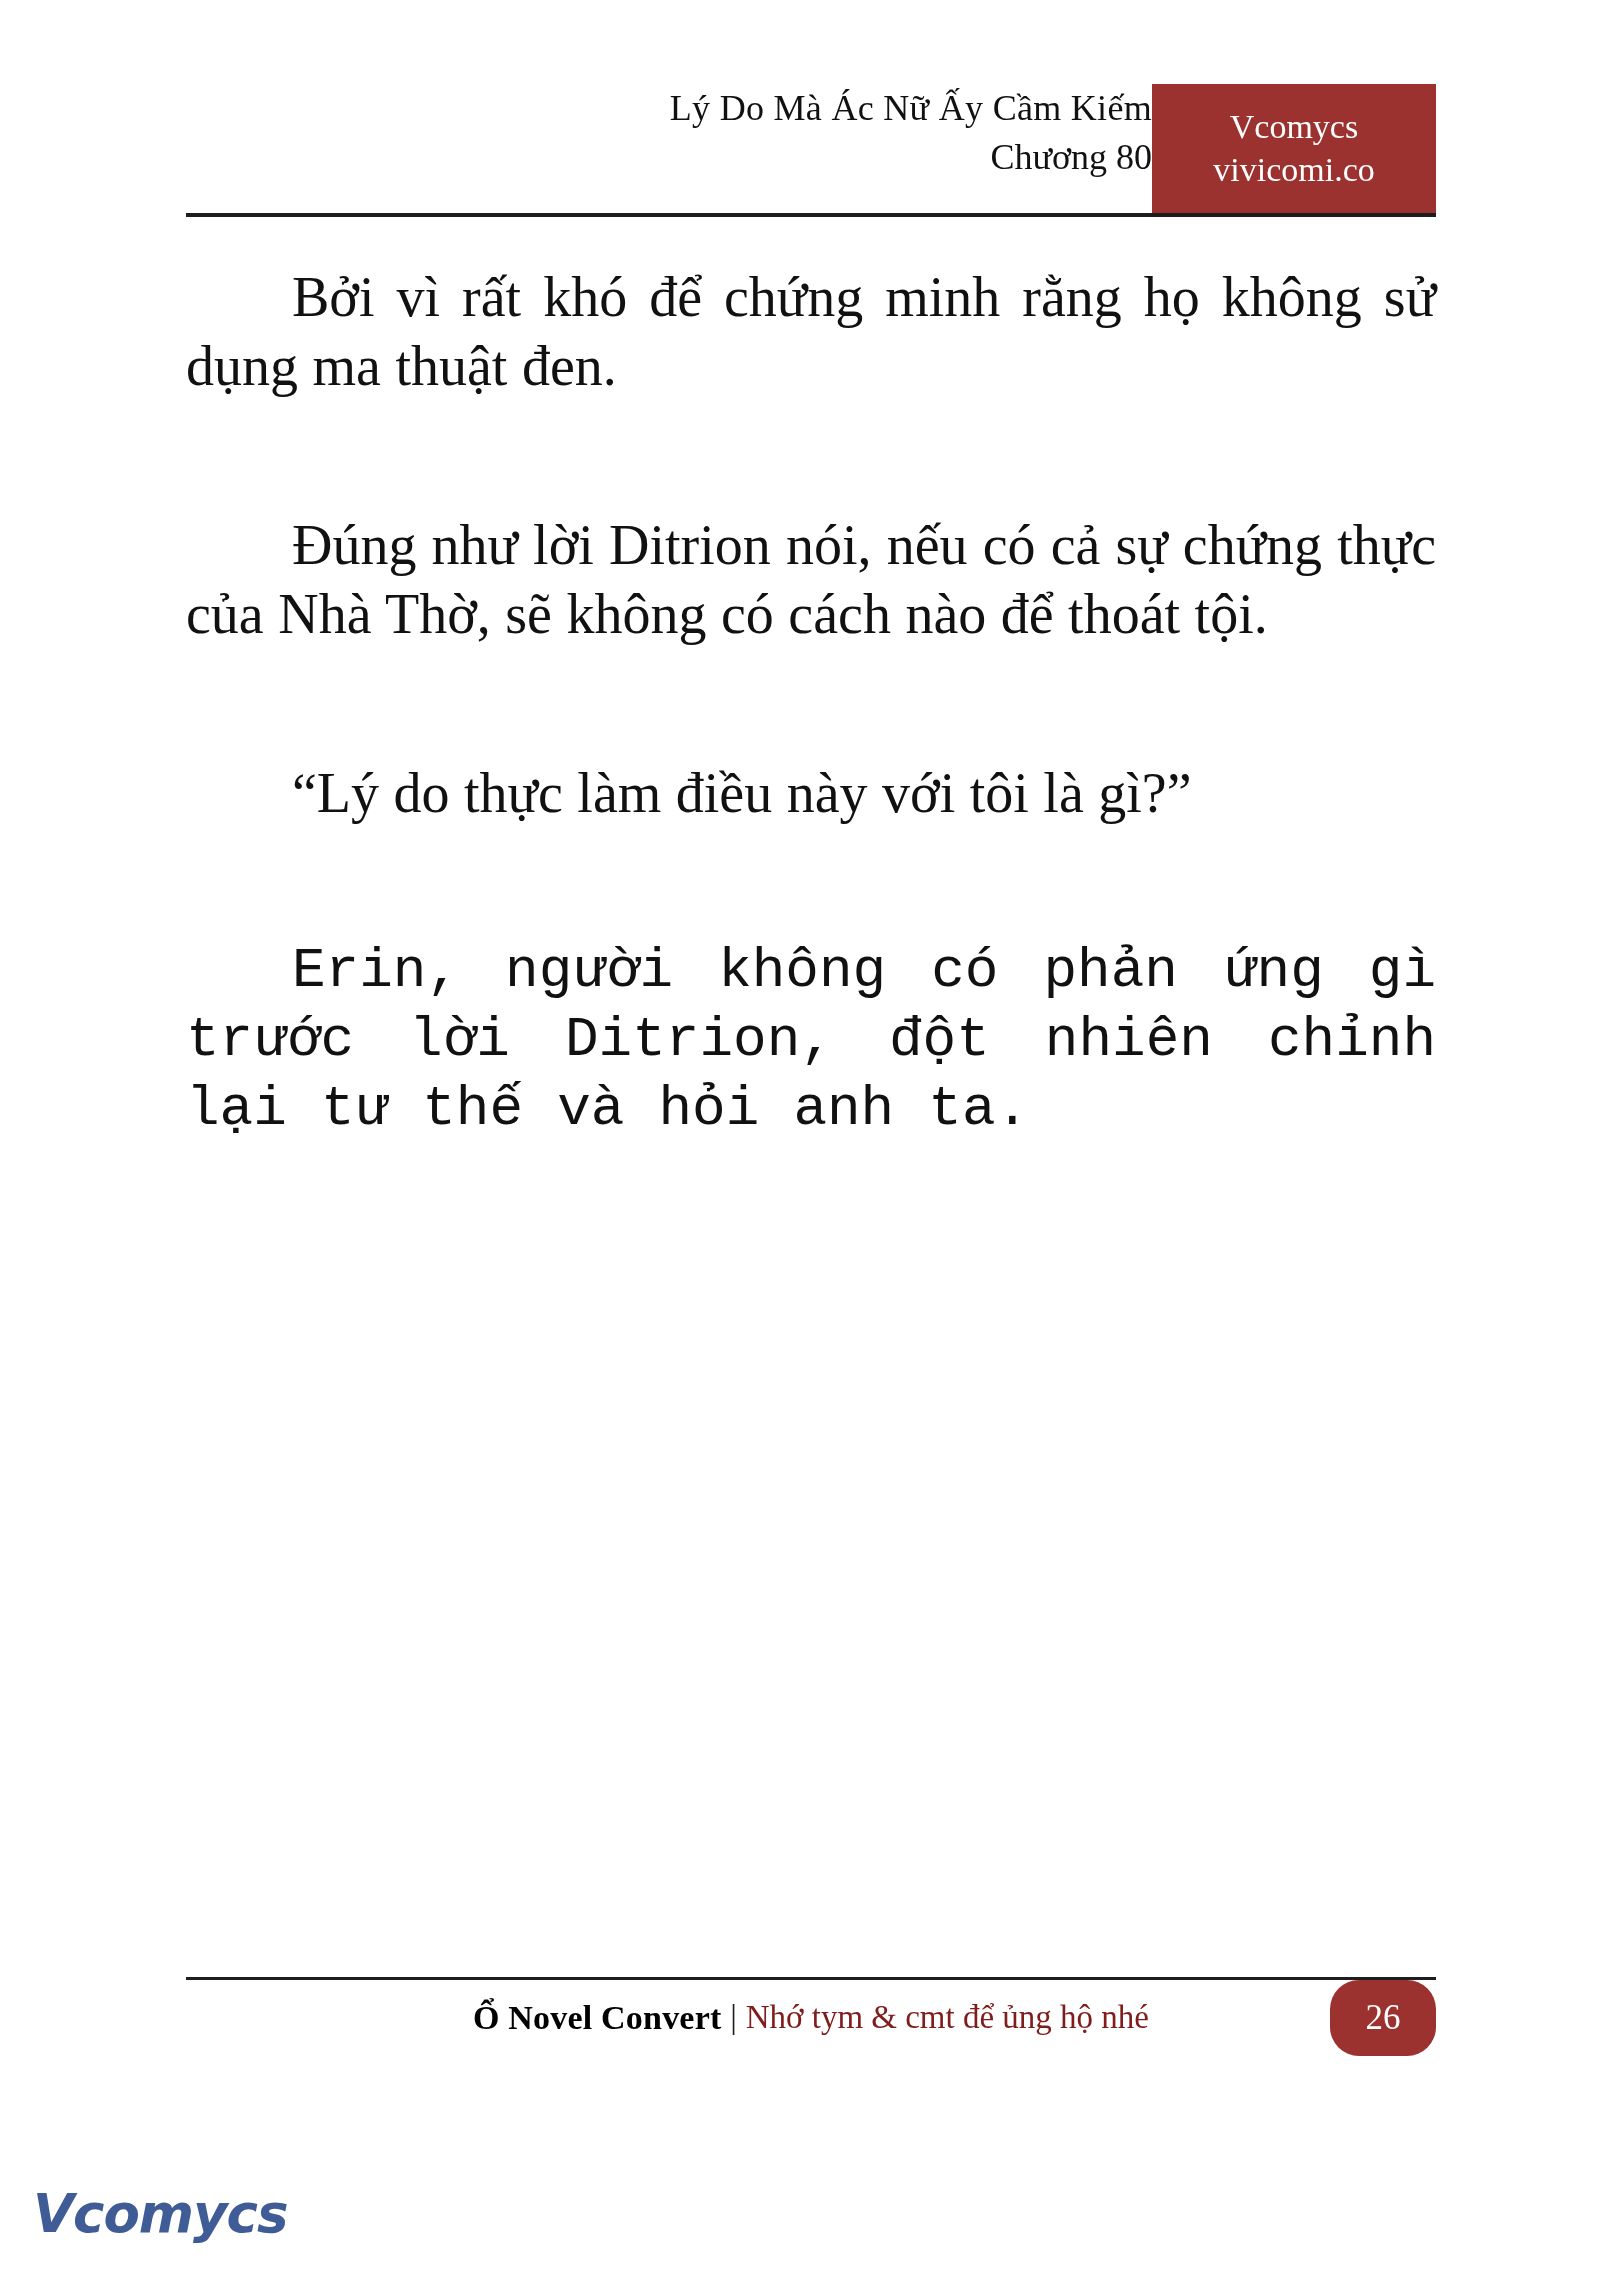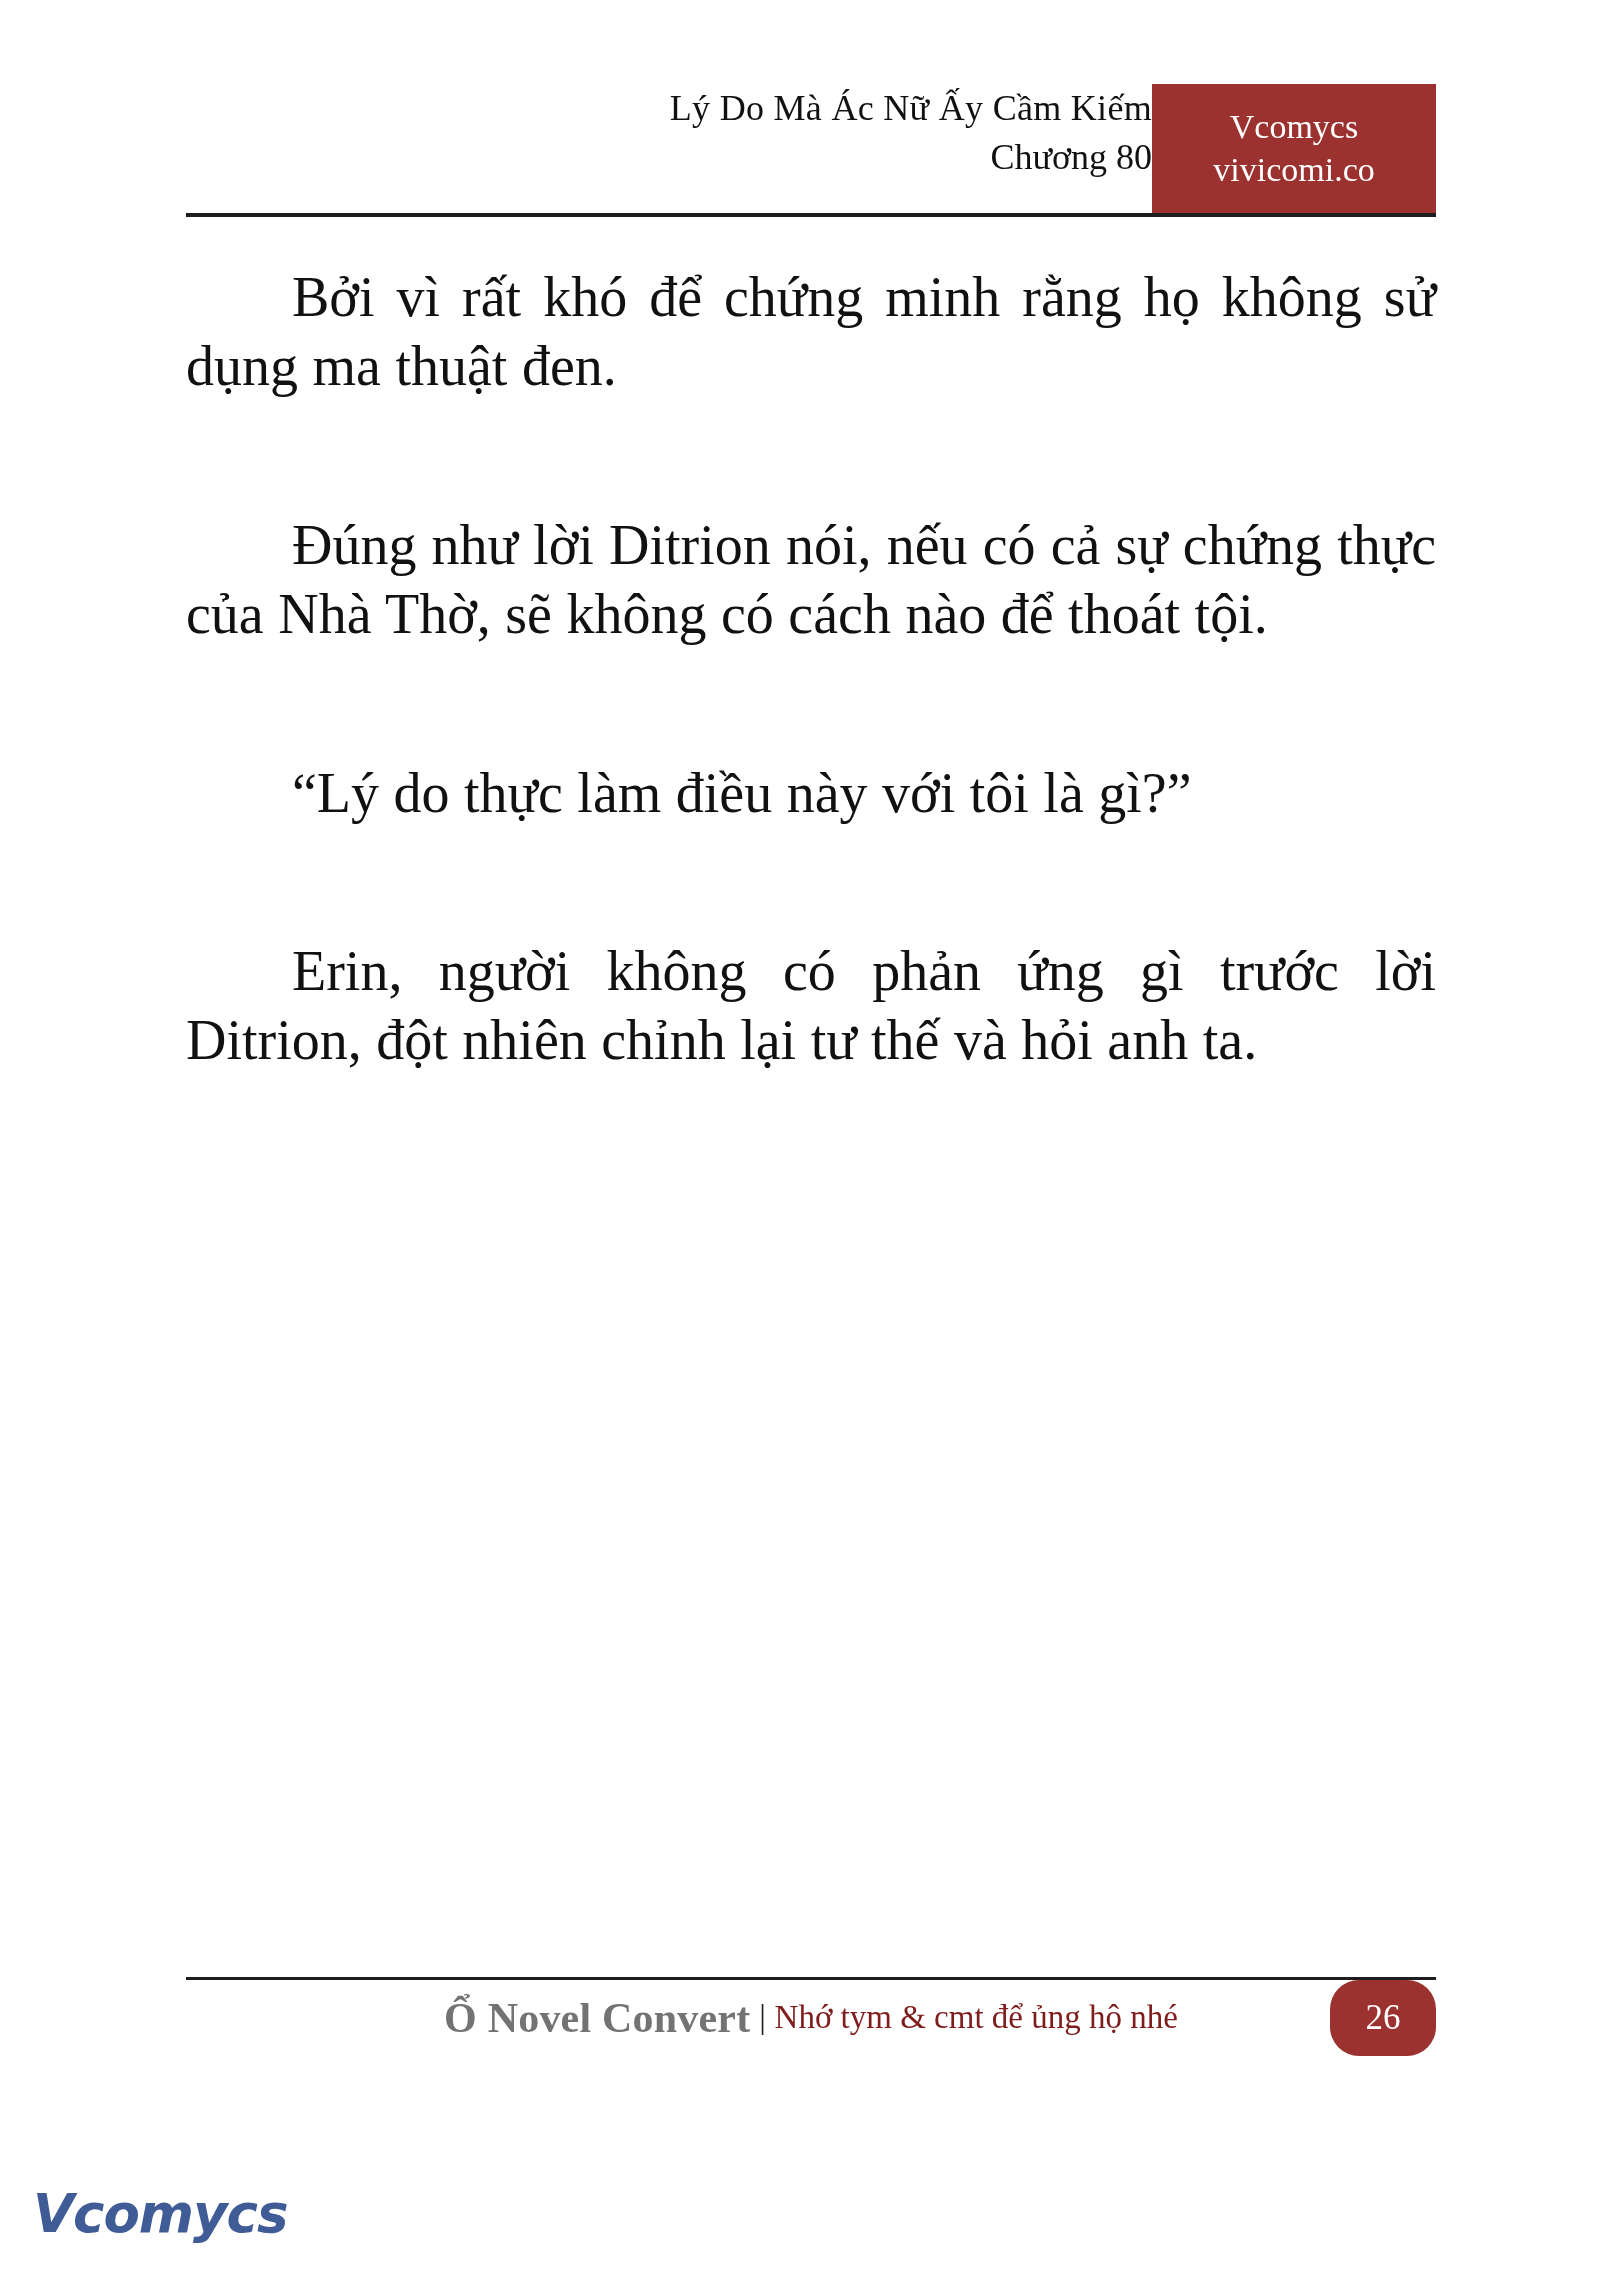--- a/index.html
+++ b/index.html
@@ -89,20 +89,21 @@
     font-size: 56px;
     line-height: 1.23;
     text-align: justify;
     text-justify: inter-word;
     text-indent: 106px;
     margin: 0 0 110px 0;
     word-spacing: 0.5px;
   }
   .para:last-child {
     margin-bottom: 12px;
+    font-family: Liberation Mono, monospace;
   }
 
   
   .footer {
     position: absolute;
     left: 186px;
     right: 186px;
     bottom: 218px;
     height: 98px;
   }
@@ -118,23 +119,23 @@
     position: absolute;
     left: 0;
     right: 0;
     top: 2.9px;
     height: 76px;
     display: flex;
     align-items: center;
     justify-content: center;
   }
   .footer-brand {
-    font-size: 42px;
+    font-size: 34px;
     font-weight: 700;
-    color: #737373;
+    color: #000000;
     letter-spacing: 0.2px;
   }
   .footer-sep {
     font-size: 33px;
     color: #1d1d1d;
     margin: 0 8.8px;
   }
   .footer-note {
     font-size: 33px;
     color: #7f1d1d;

